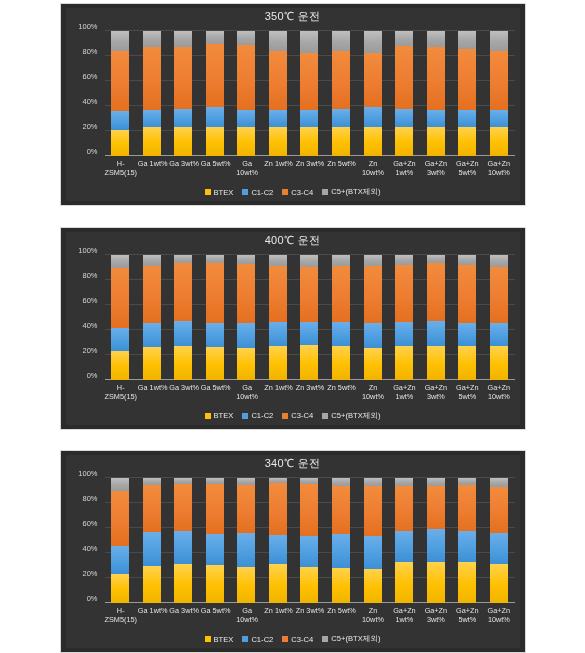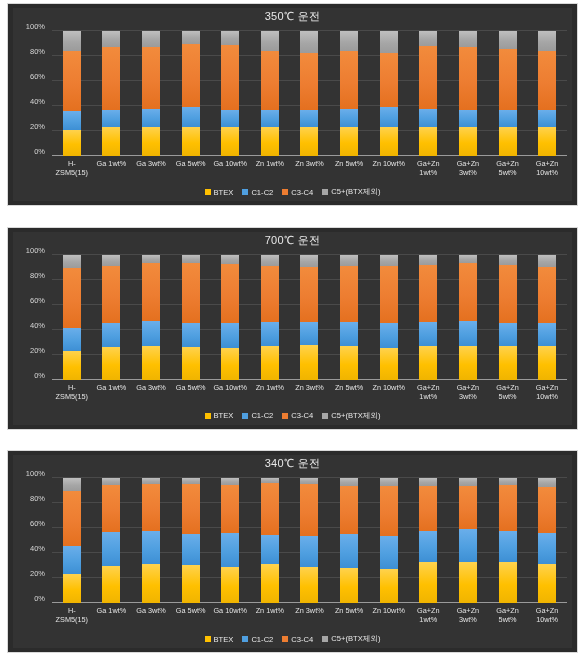--- a/index.html
+++ b/index.html
@@ -1,19 +1,19 @@
 <!DOCTYPE html>
 <html><head>
 <meta charset="utf-8">
 <style>
   html,body{margin:0;padding:0;background:#ffffff;}
   body{width:585px;height:653px;font-family:"Liberation Sans",sans-serif;overflow:hidden;}
   .page{width:585px;height:653px;display:flex;flex-direction:column;justify-content:space-between;background:#ffffff;}
   .panel{
-    width:571px;height:203px;margin:3px auto 0 auto;
+    width:466px;height:203px;margin:3px auto 0 auto;
     background:#2b2b2b;
     border:1px solid #d9d9d9;
     box-sizing:border-box;
     position:relative;
     padding:0;
   }
   .panel-inner{position:absolute;left:5px;top:4px;right:5px;bottom:4px;background:#333333;}
   .chart-title{
     position:absolute;left:0;right:0;top:5px;text-align:center;
     color:#e8e8e8;font-size:11px;letter-spacing:.3px;
@@ -214,21 +214,21 @@
         </div>
         <div class="legend-item">
           <span class="swatch s3"></span>
           <span>C5+(BTX제외)</span>
         </div>
       </div>
   </div>
 
   <div class="panel">
     <div class="panel-inner"></div>
-    <div class="chart-title">700℃ 운전</div>
+    <div class="chart-title">400℃ 운전</div>
     <div class="ylabels">
         <div class="ylabel" style="top: 125px;">0%</div>
         <div class="ylabel" style="top: 100px;">20%</div>
         <div class="ylabel" style="top: 75px;">40%</div>
         <div class="ylabel" style="top: 50px;">60%</div>
         <div class="ylabel" style="top: 25px;">80%</div>
         <div class="ylabel" style="top: 0px;">100%</div>
       </div>
     <div class="plot">
       <div class="gridlines">

